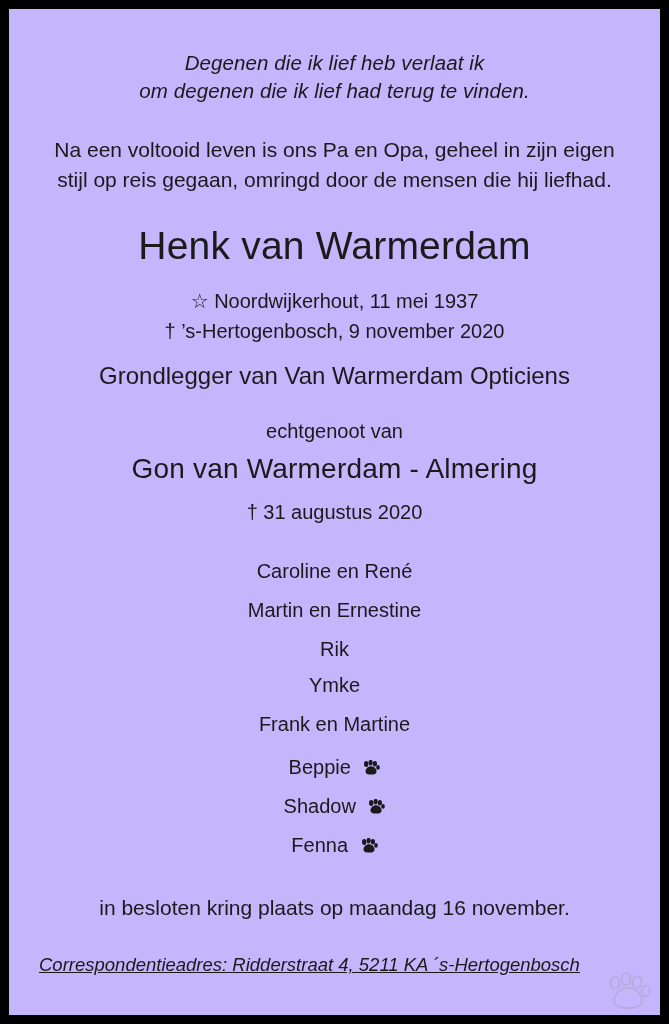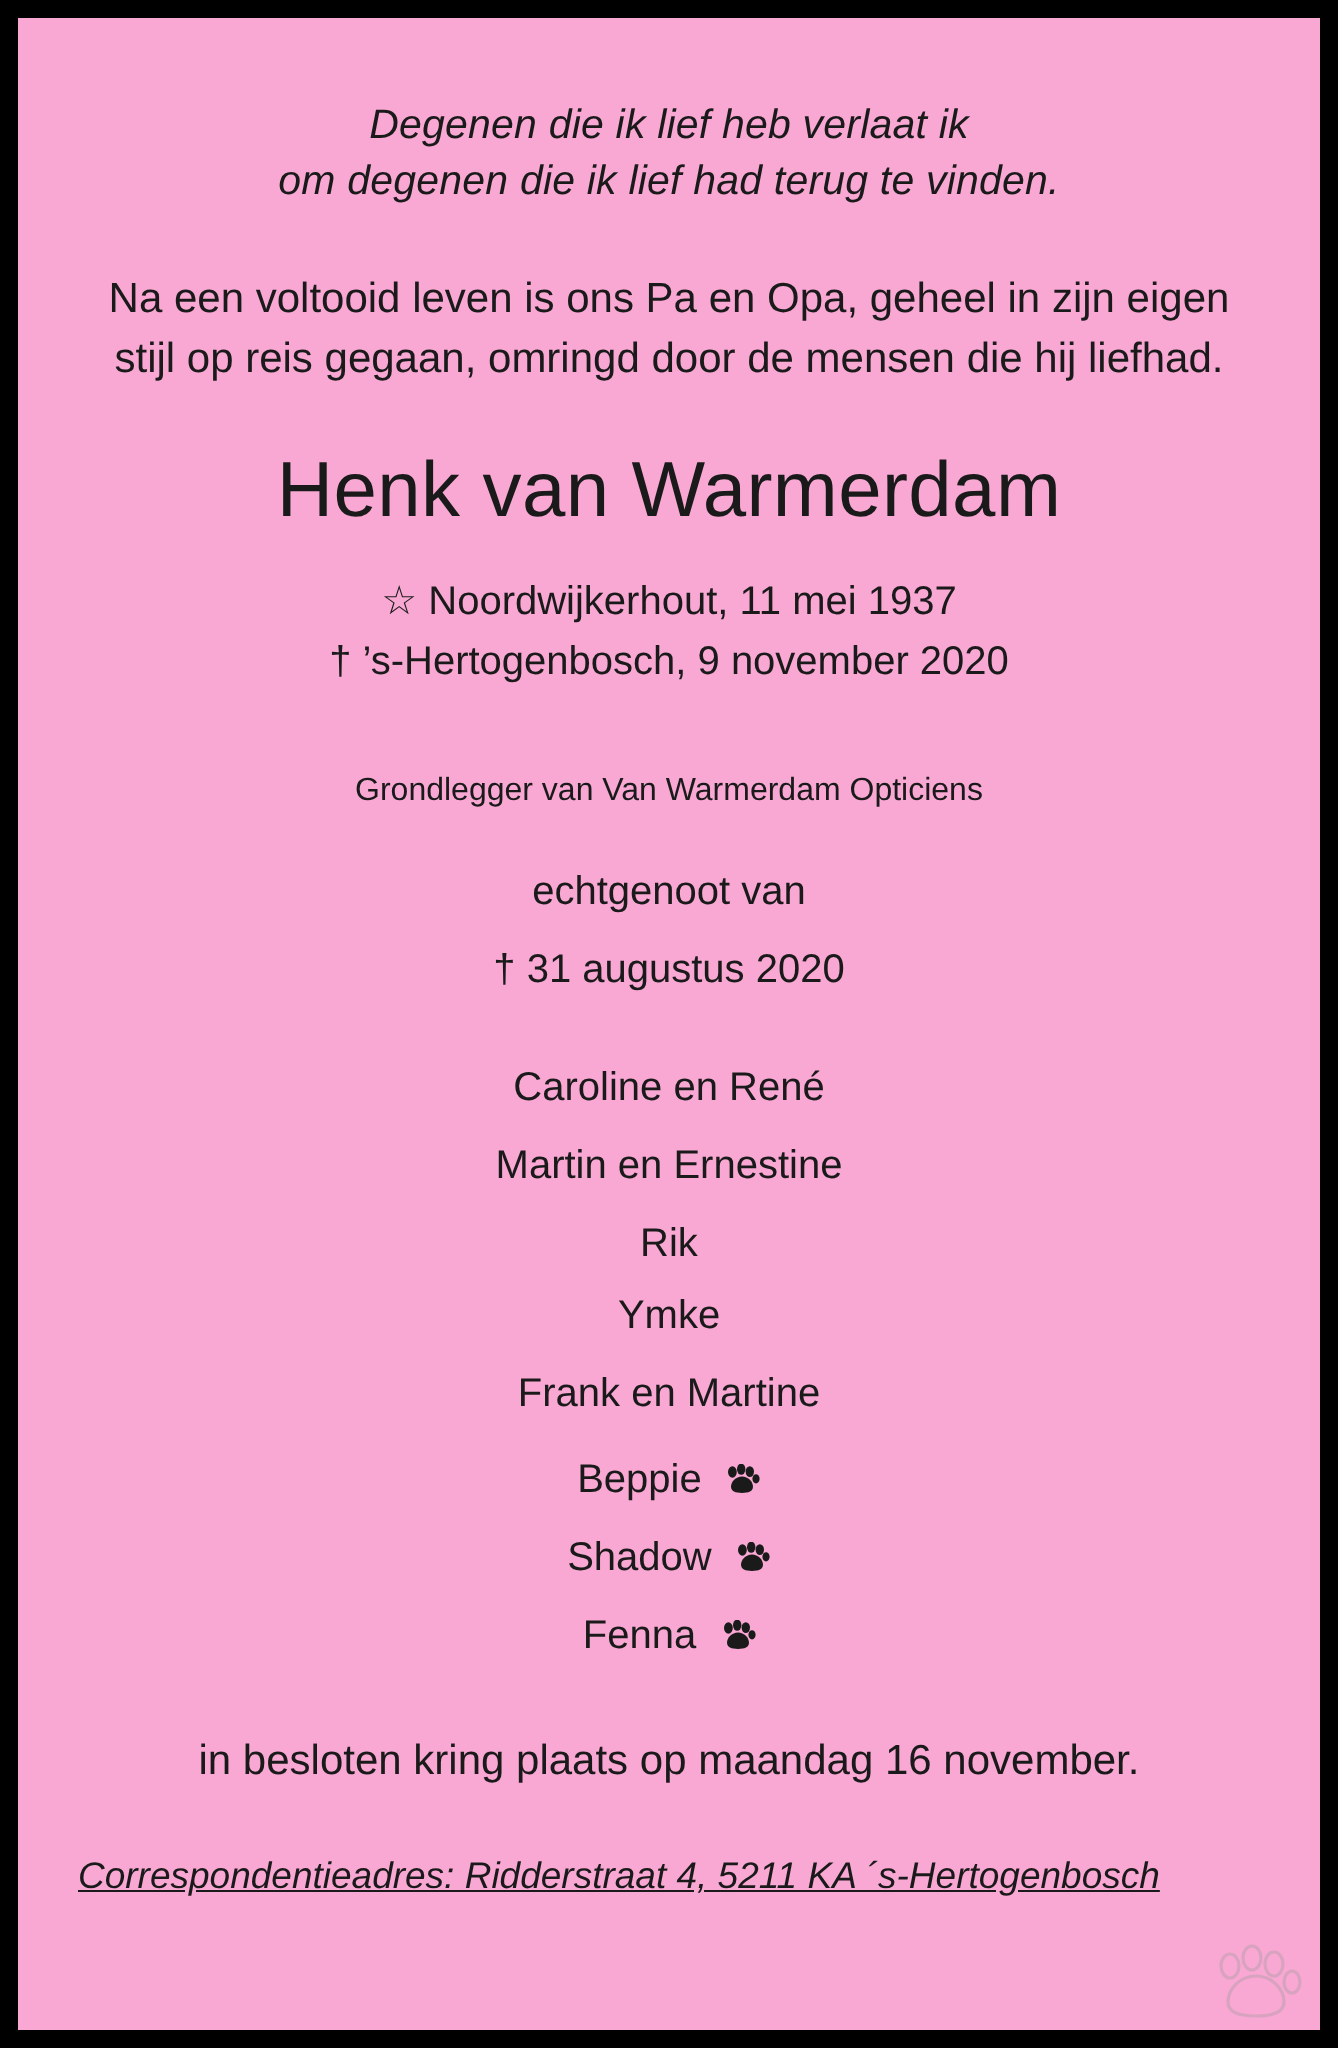--- a/index.html
+++ b/index.html
@@ -11,21 +11,21 @@
     width: 669px;
     height: 1024px;
     font-family: "Liberation Sans", sans-serif;
     color: #1a1a1a;
     position: relative;
     overflow: hidden;
   }
   .page {
     position: absolute;
     inset: 0;
-    background: #f9a8d4;
+    background: #c4b5fd;
     box-sizing: border-box;
   }
   
   .bar {
     position: absolute;
     background: #000000;
   }
   .bar-top    { left: 0; top: 0; width: 669px; height: 9px; }
   .bar-bottom { left: 0; bottom: 0; width: 669px; height: 9px; }
   .bar-left   { left: 0; top: 0; width: 9px; height: 1024px; }
@@ -63,22 +63,22 @@
     letter-spacing: 0.2px;
   }
 
   .dates {
     font-size: 20px;
     line-height: 1.5;
     margin-top: 18px;
   }
 
   .occupation {
-    font-size: 16px;
-    margin-top: 41px;
+    font-size: 24px;
+    margin-top: 16px;
   }
 
   .spouse-intro {
     font-size: 20px;
     margin-top: 30px;
   }
 
   .spouse-name {
     font-size: 28px;
     margin-top: 10px;
@@ -168,20 +168,21 @@
     <div class="name-main">Henk van Warmerdam</div>
 
     <div class="dates">
       <div>☆ Noordwijkerhout, 11 mei 1937</div>
       <div>† ’s-Hertogenbosch, 9 november 2020</div>
     </div>
 
     <div class="occupation">Grondlegger van Van Warmerdam Opticiens</div>
 
     <div class="spouse-intro">echtgenoot van</div>
+    <div class="spouse-name">Gon van Warmerdam - Almering</div>
     <div class="spouse-date">† 31 augustus 2020</div>
 
     <div class="family">
       <div class="family-line">Caroline en René</div>
       <div class="family-group">
         <div class="family-line">Martin en Ernestine</div>
         <div class="family-line indent">Rik</div>
         <div class="family-line indent">Ymke</div>
       </div>
       <div class="family-line">Frank en Martine</div>

